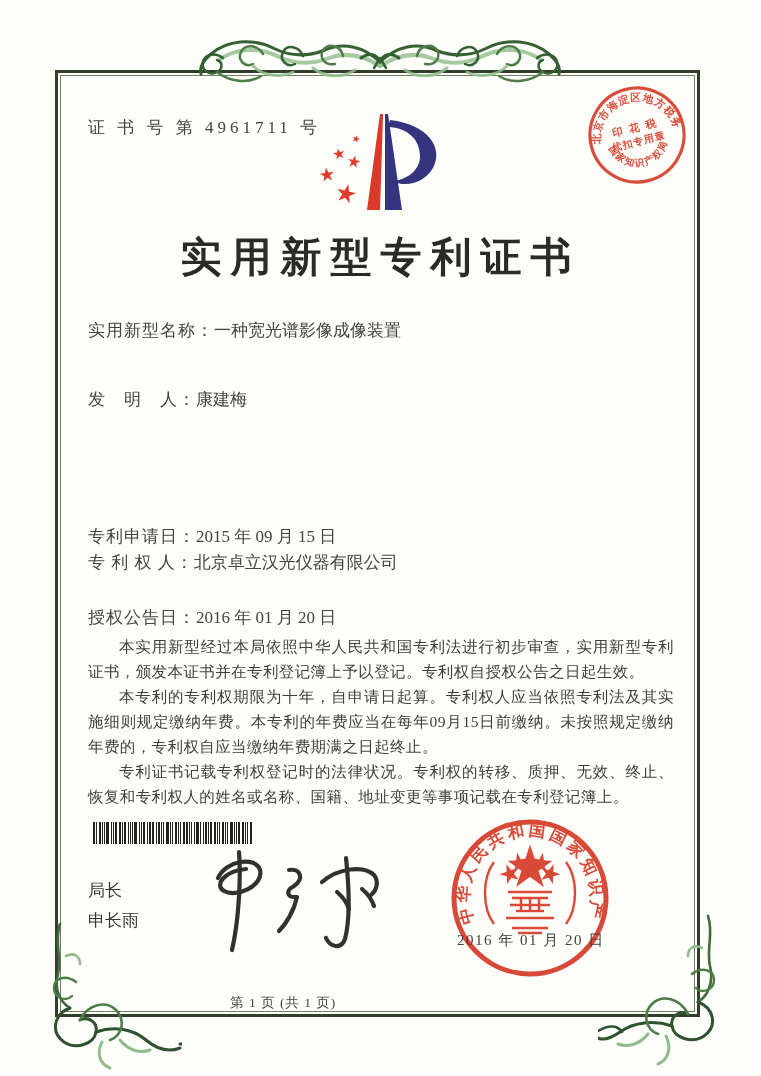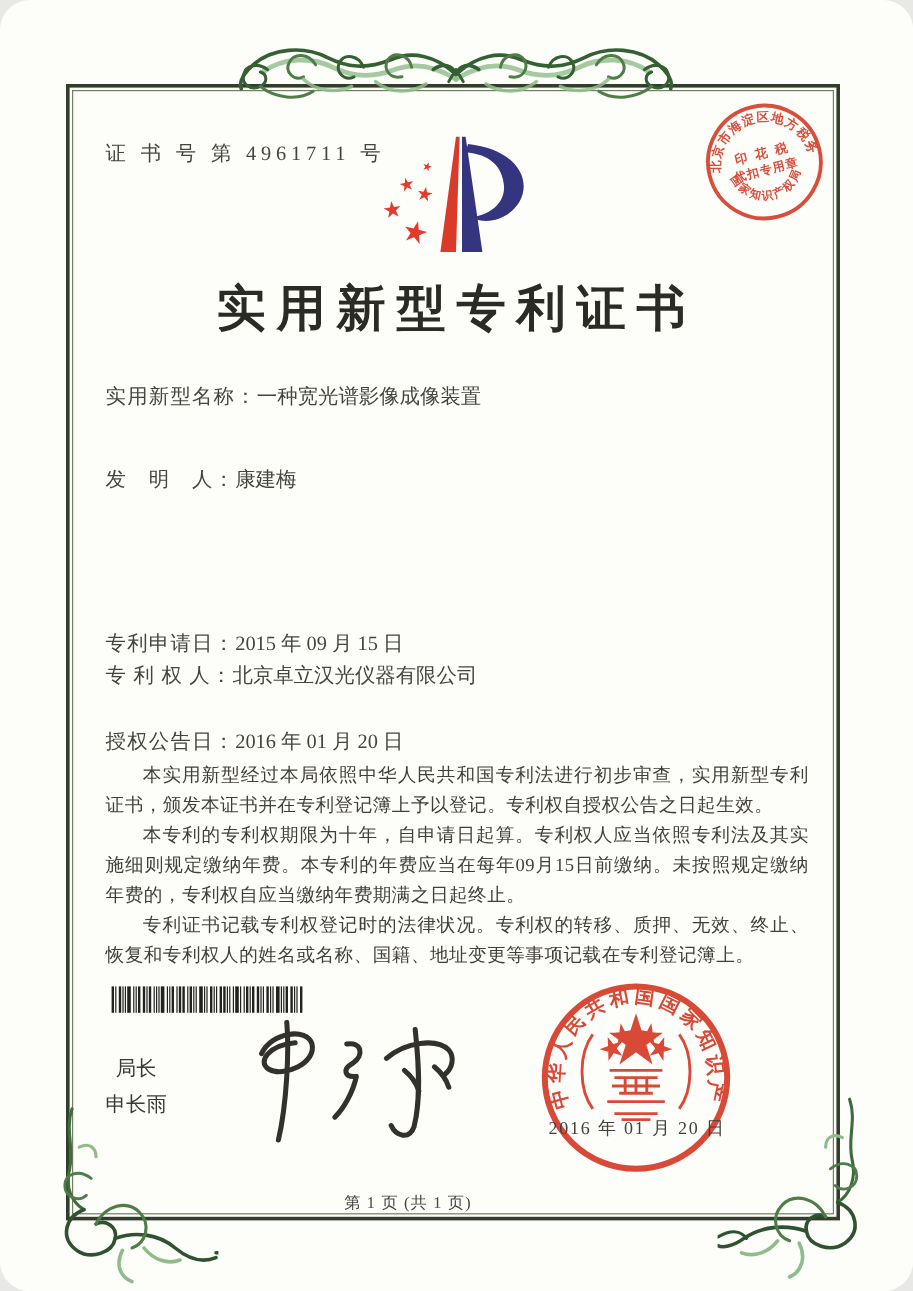--- a/index.html
+++ b/index.html
@@ -4,21 +4,20 @@
 <style>
   html,body{margin:0;padding:0;background:#e8e8e6;}
   .page{
     position:relative;
     width:761px;height:1076px;
     margin:0 auto;
     background:#fdfdfa;
     font-family:"Liberation Serif","DejaVu Serif",serif;
     color:#3c3c36;
     overflow:hidden;
-    border-radius:25px;
   }
   .abs{position:absolute;}
   
   .frame{
     left:55px;top:70px;width:645px;height:947px;
     border:3px solid #333d2c;
     box-sizing:border-box;
   }
   .frame-inner{
     position:absolute;left:2px;top:2px;right:2px;bottom:2px;
@@ -40,26 +39,26 @@
     font-size:15.5px;line-height:25px;color:#403f39;
     text-align:justify;
   }
   .paras p{margin:0;text-indent:2em;letter-spacing:0.4px;}
   .barcode{
     left:93px;top:822px;height:22px;width:200px;
     display:flex;align-items:stretch;
   }
   .barcode div{background:#222220;flex:none;}
   .officer{left:88px;top:876px;font-family:"Liberation Sans","DejaVu Sans",sans-serif;
-    font-size:17px;color:#3a3a35;line-height:30px;text-align:center;}
+    font-size:17px;color:#3a3a35;line-height:30px;}
   .grant-date{
     left:457px;top:931px;font-size:15px;letter-spacing:1.5px;color:#42413b;z-index:5;
   }
   .footer{
-    left:230px;top:994px;width:220px;text-align:center;
+    left:230px;top:994px;width:220px;text-align:left;
     font-size:13.5px;color:#45453f;letter-spacing:1px;
   }
   svg{display:block;}
   .seal-small{left:586px;top:84px;z-index:4;opacity:.93;}
   .seal-large{left:448px;top:816px;z-index:4;opacity:.95;}
   .logo{left:316px;top:108px;}
   .band{left:193px;top:28px;z-index:3;}
   .corner-l{left:36px;top:922px;z-index:3;}
   .corner-r{left:598px;top:912px;z-index:3;}
   .signature{left:188px;top:846px;z-index:4;}

